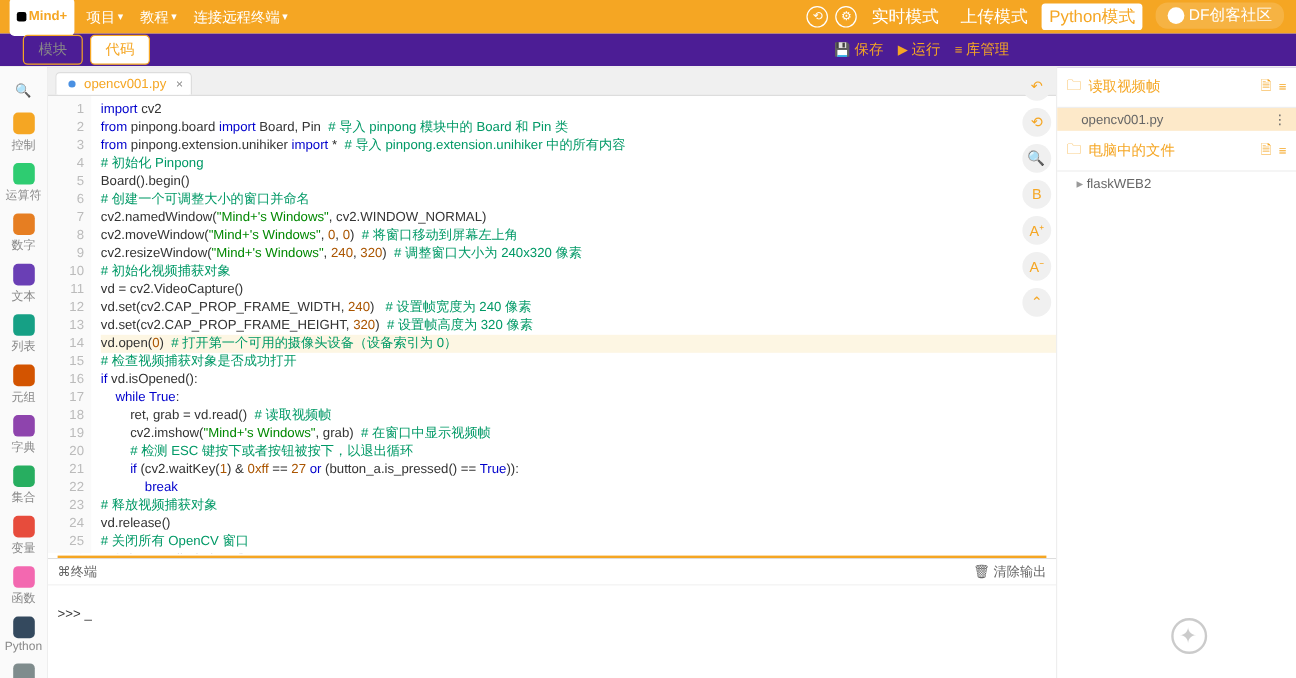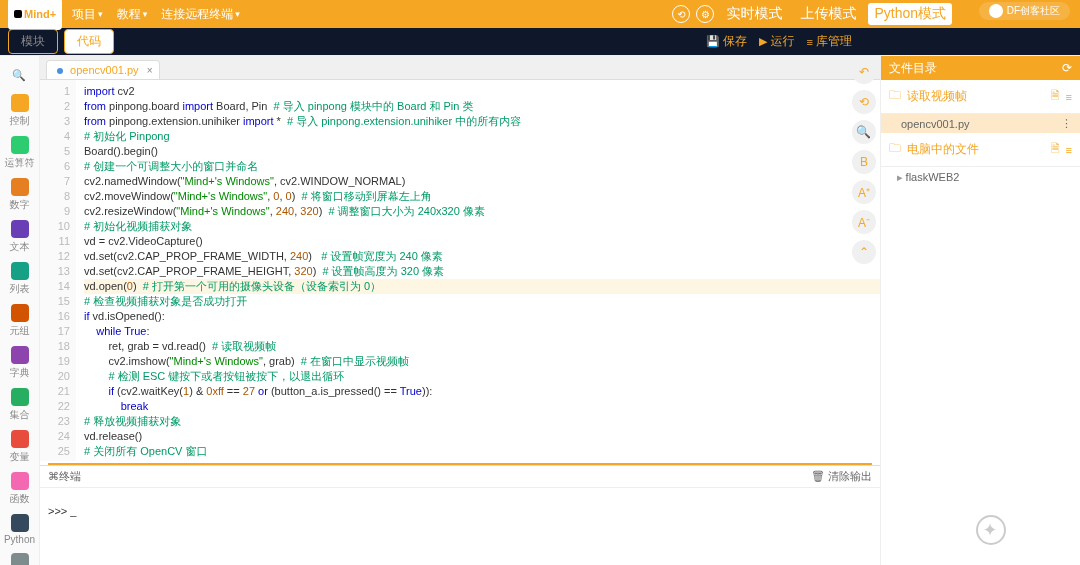--- a/index.html
+++ b/index.html
@@ -7,24 +7,24 @@
 
 .topbar { height: 28px; background: #f5a623; display: flex; align-items: center; color: #fff; font-size: 12px; padding: 0 8px; }
 .logo { background: #fff; color: #f5a623; font-weight: bold; padding: 2px 6px; border-radius: 4px; margin-right: 10px; display: flex; align-items: center; height: 32px; font-size: 11px;}
 .logo-dot { width:8px; height:8px; background:#000; border-radius:2px; margin-right:2px;}
 .topbar .menu { margin-right: 14px; cursor: pointer; display:flex; align-items:center;}
 .topbar .menu:after { content:" ▾"; font-size:9px; margin-left:2px;}
 .topbar .spacer { flex: 1; }
 .topbar .rbtn { margin-left:6px; padding:2px 6px; border-radius:3px; font-size:14px;}
 .topbar .pybtn { background:#fff; color:#f5a623; }
 .topbar .ricon { width:18px;height:18px;border:1px solid #fff;border-radius:50%;margin-left:6px;display:flex;align-items:center;justify-content:center;font-size:10px;}
-.dfbadge { position:absolute; top:2px; right:10px; background:rgba(255,255,255,0.15); border-radius:10px; padding:2px 10px; font-size:10px; color:#fff; display:flex; align-items:center;}
+.dfbadge { position:absolute; top:2px; right:10px; background:rgba(255,255,255,0.15); border-radius:10px; padding:2px 10px; font-size:13px; color:#fff; display:flex; align-items:center;}
 .dfbadge .bee{width:14px;height:14px;background:#fff;border-radius:50%;margin-right:4px;}
 
-.toolbar2 { height: 28px; background:#0f172a; border-bottom:1px solid #eee; display:flex; align-items:center; padding:0 8px; font-size:12px;}
+.toolbar2 { height: 28px; background:#4c1d95; border-bottom:1px solid #eee; display:flex; align-items:center; padding:0 19px; font-size:12px;}
 .toolbar2 .tab { padding:3px 12px; border:1px solid #f5a623; border-radius:4px; margin-right:6px; color:#888; cursor:pointer;}
 .toolbar2 .tab.active { color:#f5a623; background:#fff;}
 .toolbar2 .spacer { flex:1; }
 .toolbar2 .tbtn { color:#f5a623; margin-left:12px; cursor:pointer; display:flex;align-items:center;}
 .toolbar2 .tbtn .ico{margin-right:3px; font-size:11px;}
 
 .main { display:flex; height: calc(565px - 56px); }
 
 .leftnav { width:40px; background:#fafafa; border-right:1px solid #eee; display:flex; flex-direction:column; align-items:center; padding-top:6px; overflow-y:auto;}
 .leftnav .item{ width:100%; text-align:center; padding:4px 0; font-size:10px; color:#888; cursor:pointer;}
@@ -194,25 +194,20 @@
         <span class="spacer"></span>
         <span>🗑 <span>清除输出</span></span>
       </div>
       <div class="tbody">
         <br><span>&gt;&gt;&gt; _</span>
       </div>
     </div>
   </div>
 
   <div class="rightpanel">
-    <div class="hdr">
-      <span>文件目录</span>
-      <span class="spacer"></span>
-      <span class="ref">⟳</span>
-    </div>
     <div class="seclbl">
       <span class="fico">🗀</span>
       <span>读取视频帧</span>
       <span class="spacer"></span>
       <span class="act">🗎</span>
       <span class="act">≡</span>
     </div>
     <div class="file">
       <span>opencv001.py</span>
         <span class="spacer"></span>

